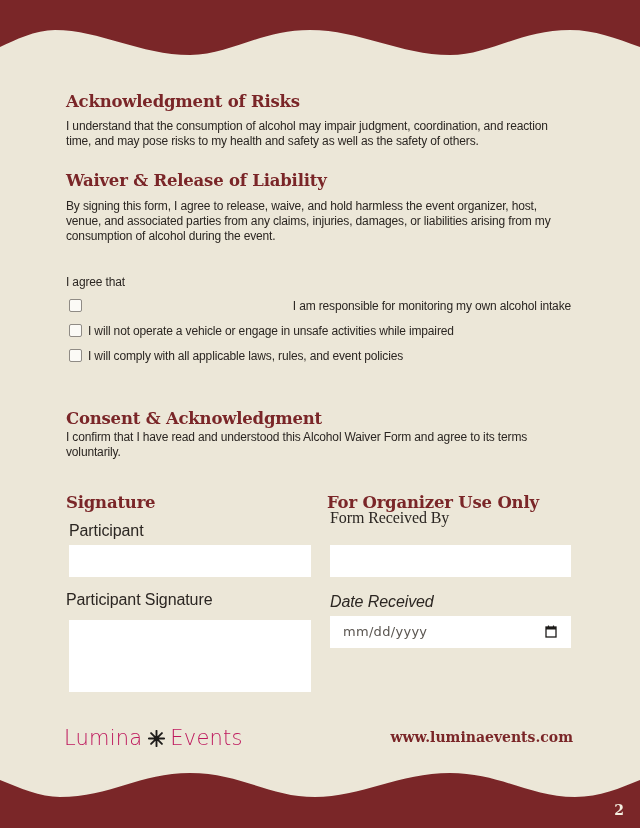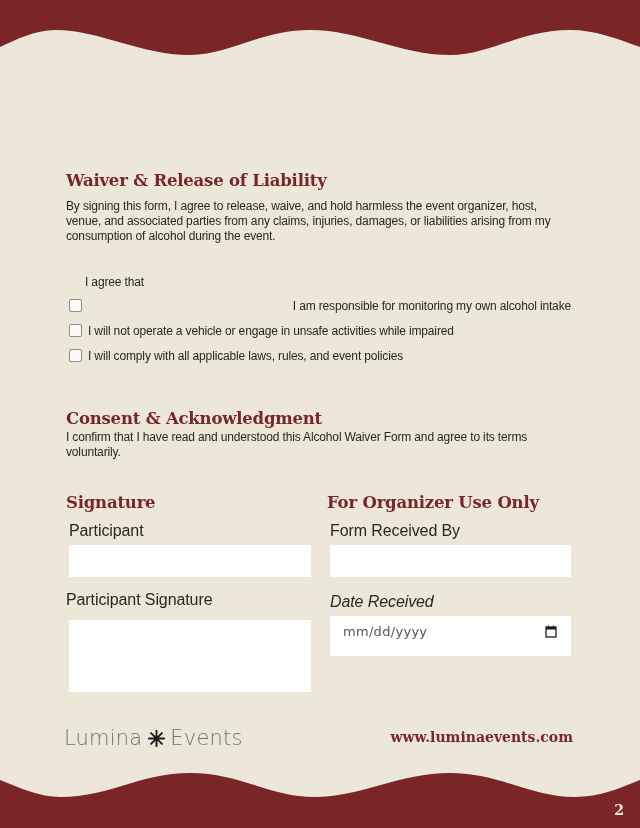--- a/index.html
+++ b/index.html
@@ -30,21 +30,21 @@
   }
   p.body {
     font-size: 12px;
     line-height: 15px;
     color: #2b2622;
     margin-top: 5px;
     letter-spacing: -0.15px;
   }
   .agree-lead {
     font-size: 12px; line-height: 15px;
-    margin-top: 10px; margin-left: 19px;
+    margin-top: 10px; margin-left: 0;
     letter-spacing: -0.15px;
   }
   .check-row {
     display: flex; align-items: center;
     height: 25px; margin-left: 3px;
   }
   .check-row:first-of-type { margin-top: 3px; justify-content: space-between; }
   .checkbox {
     width: 13px; height: 13px;
     border: 1px solid #8f8b85;
@@ -67,39 +67,43 @@
     font-family: "DejaVu Sans", sans-serif;
     font-size: 13px; color: #5a5550;
     letter-spacing: 0.3px;
   }
   .cal-icon { position: absolute; right: 14px; top: 9px; width: 12px; height: 13px; }
   .logo {
     position: absolute; left: 64px; top: 726px;
     display: flex; align-items: center;
     font-family: "DejaVu Sans", sans-serif;
     font-weight: 300;
-    font-size: 21px; color: #737373;
+    font-size: 21px; color: #be185d;
     letter-spacing: 0.2px;
   }
   .logo .star { width: 17px; height: 17px; margin: 0 5px 0 6px; }
   .website {
     position: absolute; right: 67px; top: 729px;
     font-family: "DejaVu Serif", serif; font-weight: bold;
     font-size: 14px; color: #7a2628; margin-left: 36px;
   }
 </style>
 </head>
 <body>
 
 <div class="page">
 
   <svg class="wave wave-top" viewBox="0 0 640 60" preserveAspectRatio="none">
     <path d="M0,0 L640,0 L640,47 C615,38 595,30 570,30 C520,30 490,55 450,55 C400,55 360,30 310,30 C260,30 230,55 190,55 C140,55 100,30 55,30 C35,30 15,40 0,47 Z" fill="#7a2628"></path>
   </svg>
 
+  <div class="section" style="top:91px;">
+    <h2 class="heading">Acknowledgment of Risks</h2>
+    <p class="body" style="margin-top:6px;">I understand that the consumption of alcohol may impair judgment, coordination, and reaction time, and may pose risks to my health and safety as well as the safety of others.</p>
+  </div>
 
   <div class="section" style="top:170px;">
     <h2 class="heading">Waiver &amp; Release of Liability</h2>
     <p class="body" style="margin-top:7px;">By signing this form, I agree to release, waive, and hold harmless the event organizer, host, venue, and associated parties from any claims, injuries, damages, or liabilities arising from my consumption of alcohol during the event.</p>
   </div>
 
   <div class="section" style="top:265px;">
     <div class="agree-lead">I agree that</div>
     <div class="checklist" style="margin-top:3px;">
       <label class="check-row">
@@ -125,24 +129,24 @@
   <div class="col" style="left:66px; top:492px; height:210px;">
     <h2 class="heading">Signature</h2>
     <span class="field-label" style="left:3px; top:30px;">Participant</span>
     <div class="field" style="left:3px; top:53px; width:242px; height:32px;"></div>
     <span class="field-label" style="left:0px; top:99px;">Participant Signature</span>
     <div class="field" style="left:3px; top:128px; width:242px; height:72px;"></div>
   </div>
 
   <div class="col" style="left:327px; top:492px; height:160px;">
     <h2 class="heading">For Organizer Use Only</h2>
-    <span class="field-label" style="left:3px; top:30px;">Form Received By</span>
+    <span class="field-label" style="left:3px; top:17px;font-family:Liberation Serif, serif;">Form Received By</span>
     <div class="field" style="left:3px; top:53px; width:241px; height:32px;"></div>
     <span class="field-label" style="left:3px; top:101px;font-style:italic;">Date Received</span>
-    <div class="field" style="left:3px; top:124px; width:241px; height:40px;">
+    <div class="field" style="left:3px; top:124px; width:241px; height:32px;">
       <span class="date-text">mm/dd/yyyy</span>
       <svg class="cal-icon" viewBox="0 0 12 13">
         <rect x="1" y="2" width="10" height="10" fill="none" stroke="#1d1b19" stroke-width="1.3"></rect>
         <rect x="1" y="2" width="10" height="2.5" fill="#1d1b19"></rect>
         <line x1="3.5" y1="0.5" x2="3.5" y2="3" stroke="#1d1b19" stroke-width="1.2"></line>
         <line x1="8.5" y1="0.5" x2="8.5" y2="3" stroke="#1d1b19" stroke-width="1.2"></line>
       </svg>
     </div>
   </div>
 

